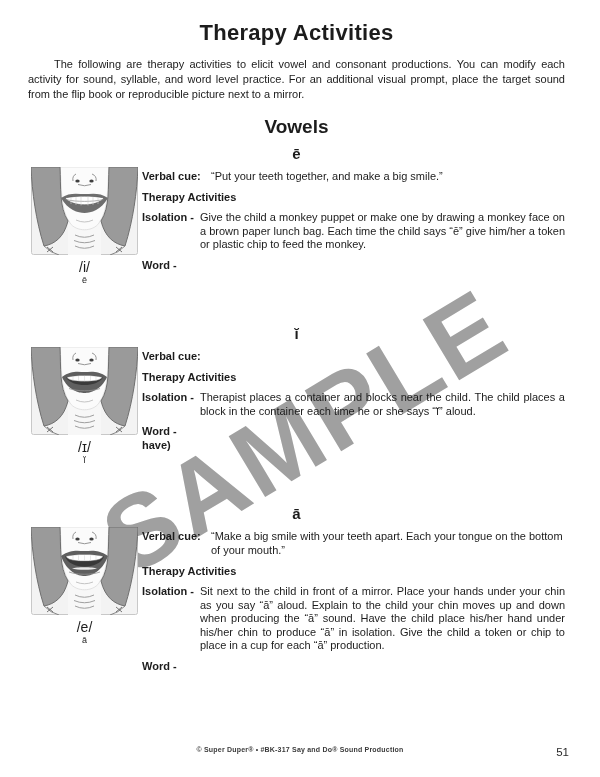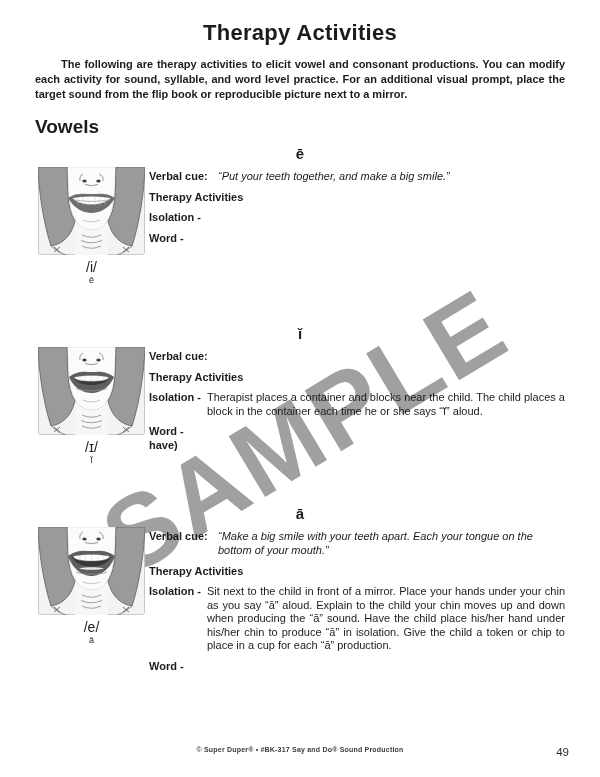--- a/index.html
+++ b/index.html
@@ -7,35 +7,35 @@
     position:relative; width:600px; height:777px; margin:0 auto;
     background:#ffffff; overflow:hidden;
     font-family:"Liberation Sans", sans-serif; color:#1c1c1c;
   }
   .watermark {
     position:absolute; left:305px; top:432px; z-index:0;
     transform:translate(-50%,-50%) rotate(-31deg);
     font-size:103px; font-weight:bold; letter-spacing:3px;
     color:#a0a0a0; white-space:nowrap; user-select:none;
   }
-  .content { position:relative; z-index:1; padding:20px 35px 0 35px; }
+  .content { position:relative; z-index:1; padding:20px 35px 0 28px; }
   .title { margin:0 0 11px 0; text-align:center; font-size:22px; font-weight:bold; letter-spacing:0.3px; }
-  .intro { margin:0 0 14px 0; font-size:11px; line-height:15px; text-align:justify; text-indent:26px;font-weight:bold; }
-  .group-heading { margin:0 0 7px 0; font-size:19px; font-weight:bold; }
+  .intro { margin:0 0 14px 0; font-size:11px; line-height:15px; text-align:justify; text-indent:26px; }
+  .group-heading { margin:0 0 7px 0; text-align:center; font-size:19px; font-weight:bold; }
   .vowel-heading { margin:0 0 5px 0; text-align:center; font-size:15px; font-weight:bold; }
   .vowel-section { margin-bottom:40px; }
   .section-row { display:flex; align-items:flex-start; }
   .mouth-figure { flex:none; width:107px; margin:0 4px 0 3px; text-align:center; }
   .mouth-art svg { display:block; width:107px; height:88px; }
   .ipa-label { font-size:14px; line-height:16px; margin-top:4px; }
   .ipa-sub { font-size:9px; line-height:10px; }
   .text-col { flex:1; min-width:0; padding-top:2px; }
   .verbal-cue { display:flex; margin:0 0 8px 0; font-size:11px; line-height:14px; }
   .vc-label { flex:none; width:69px; font-weight:bold; }
-  .vc-text { flex:1; font-style:italic; }
+  .vc-text { flex:1; }
   .ta-heading { margin:0 0 8px 0; font-size:11px; font-weight:bold; }
   .activity { display:flex; margin:0 0 7px 0; font-size:11px; line-height:13.5px; }
   .act-label { flex:none; width:58px; }
   .act-label span { display:block;font-weight:bold; }
   .act-text { flex:1; margin:0; text-align:justify; }
   .footer-copy {
     position:absolute; z-index:1; left:0; right:0; bottom:24px;
     text-align:center; font-size:7px; font-weight:bold; color:#3a3a3a; letter-spacing:0.2px;
   }
   .page-num { position:absolute; z-index:1; right:31px; bottom:19px; font-size:11.5px; color:#2a2a2a; }
@@ -87,20 +87,21 @@
         <div class="text-col">
           <p class="verbal-cue">
             <span class="vc-label">Verbal cue:</span>
             <span class="vc-text">“Put your teeth together, and make a big smile.”</span>
           </p>
           <p class="ta-heading">Therapy Activities</p>
           <div class="activity">
             <div class="act-label">
               <span>Isolation -</span>
             </div>
+            <p class="act-text">Give the child a monkey puppet or make one by drawing a monkey face on a brown paper lunch bag. Each time the child says “ē” give him/her a token or plastic chip to feed the monkey.</p>
           </div>
           <div class="activity">
             <div class="act-label">
               <span>Word -</span>
             </div>
           </div>
         </div>
       </div>
     </section>
 
@@ -203,15 +204,15 @@
               <span>Word -</span>
             </div>
           </div>
         </div>
       </div>
     </section>
 
   </div>
 
   <div class="footer-copy">© Super Duper® • #BK-317 Say and Do® Sound Production</div>
-  <div class="page-num">49</div>
+  <div class="page-num">51</div>
 
 </div>
 
 </body></html>

